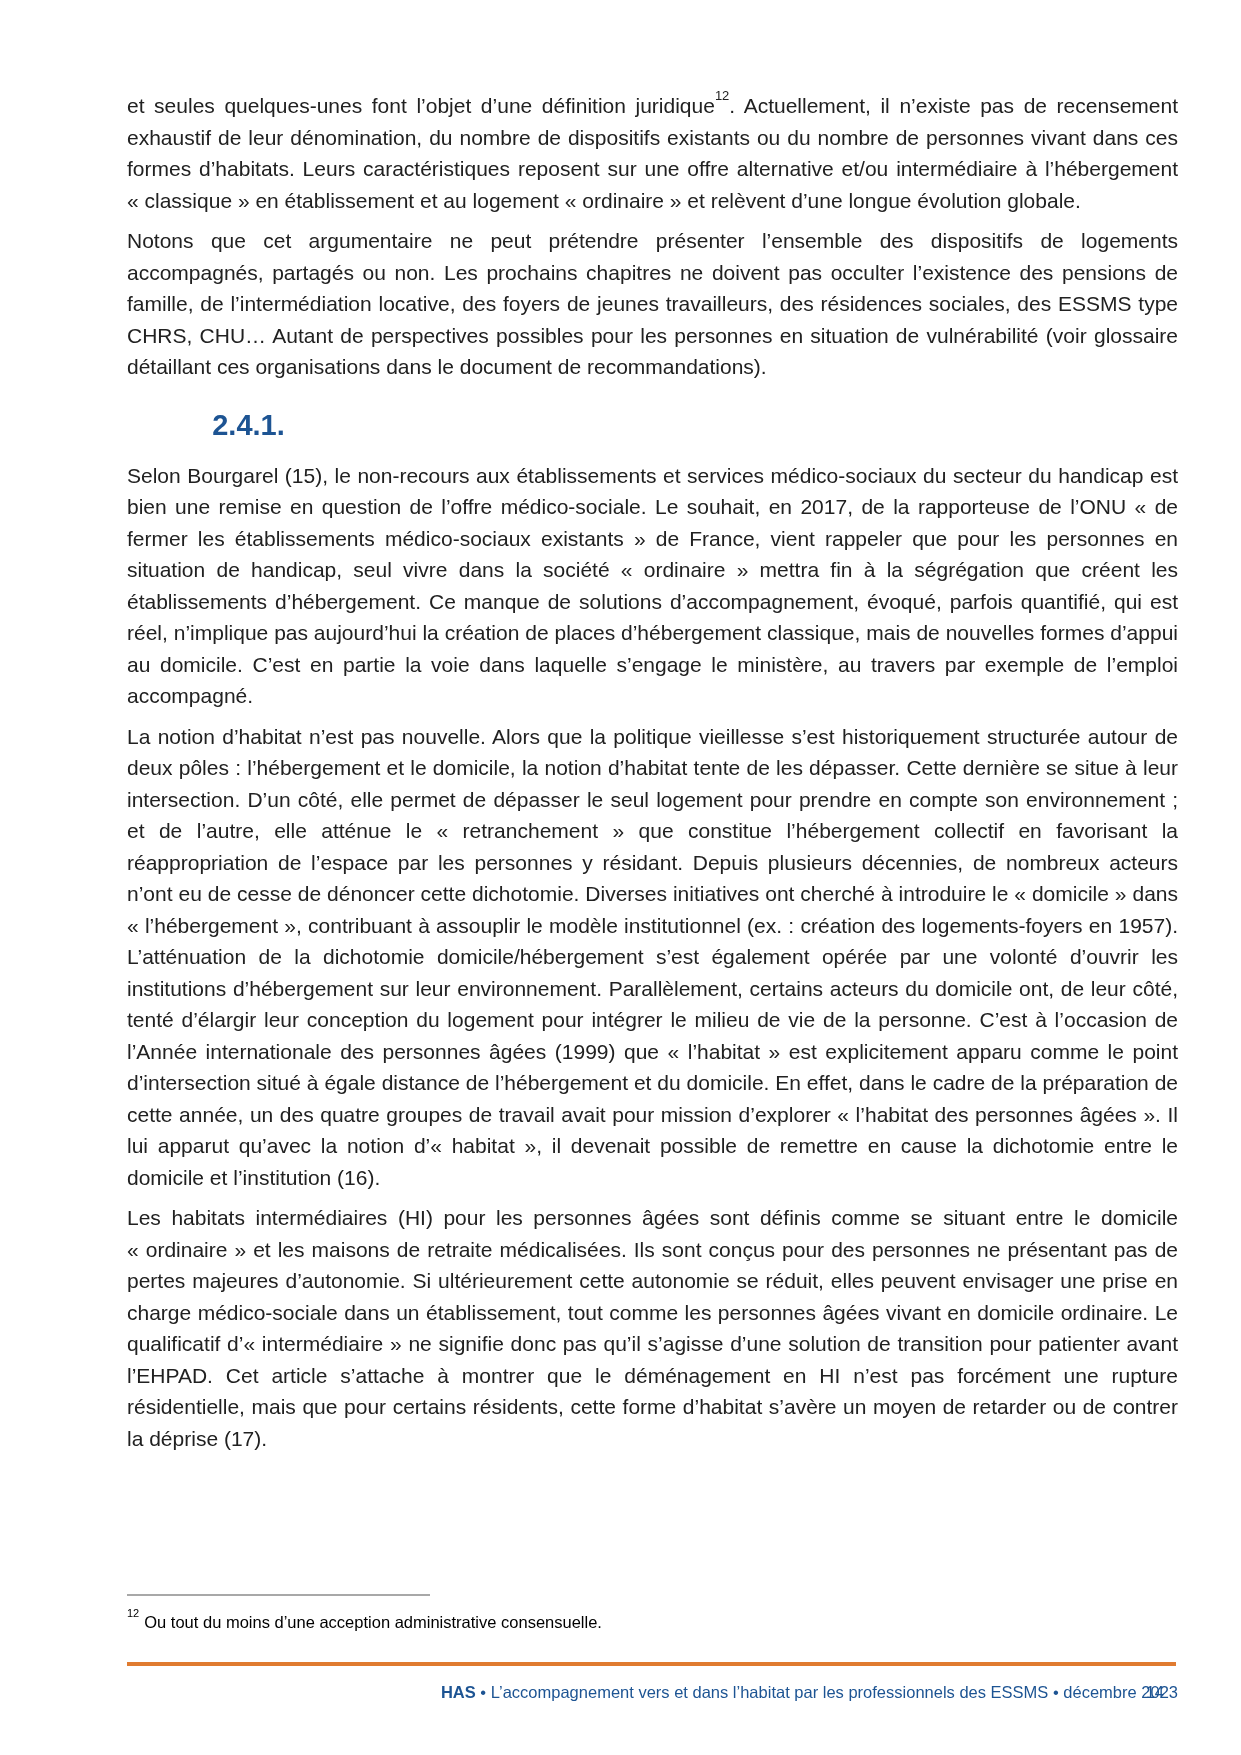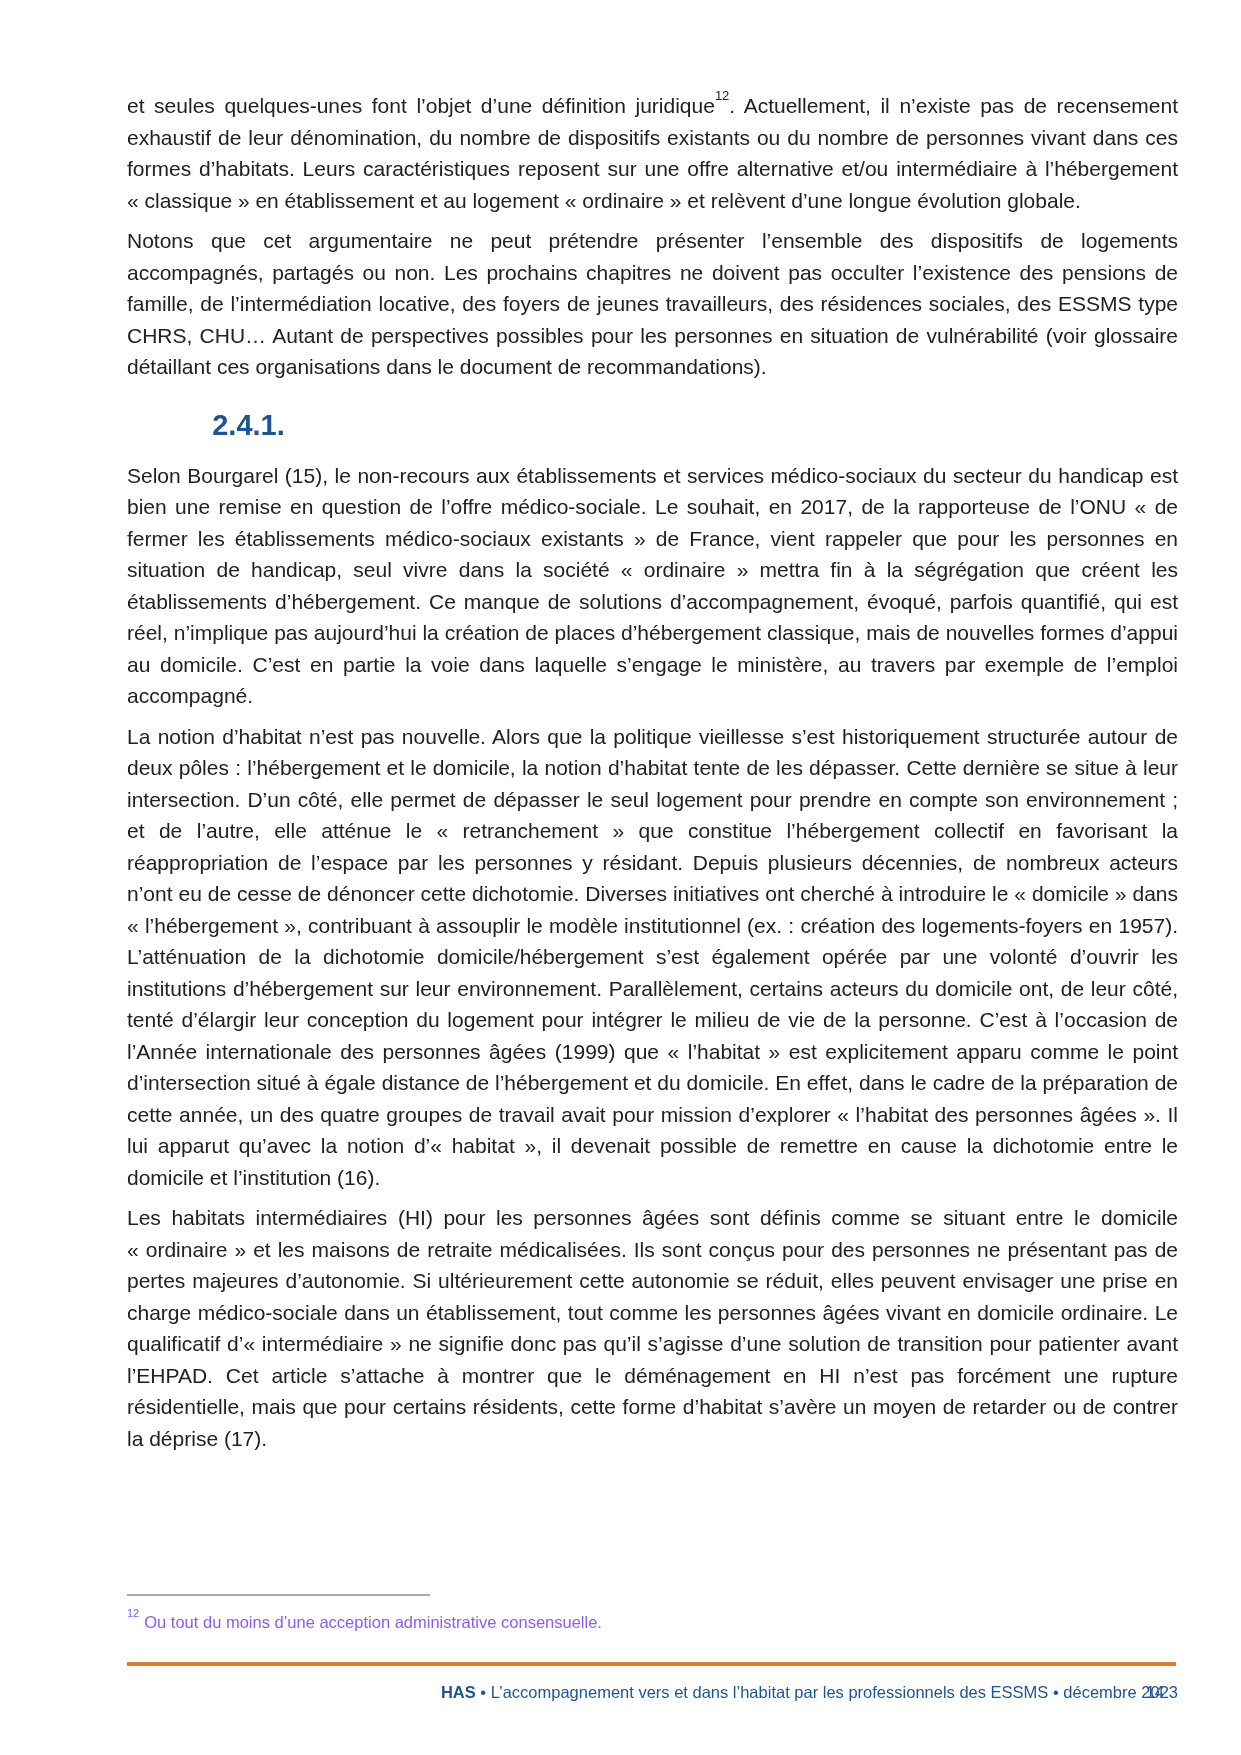--- a/index.html
+++ b/index.html
@@ -53,21 +53,21 @@
     width: 1051px;
   }
   .footnote-rule {
     width: 303px;
     height: 2px;
     background: #a8a8a8;
     margin: 0 0 15px 0;
   }
   .footnote {
     margin: 0;
-    color: #8b5cf6;
+    color: #000000;
     font-size: 16.5px;
     line-height: 22px;
     text-align: left;
   }
   .footnote sup.fn-marker {
     font-size: 11px;
     line-height: 0;
     position: relative;
     top: -0.45em;
     margin-right: 5px;

